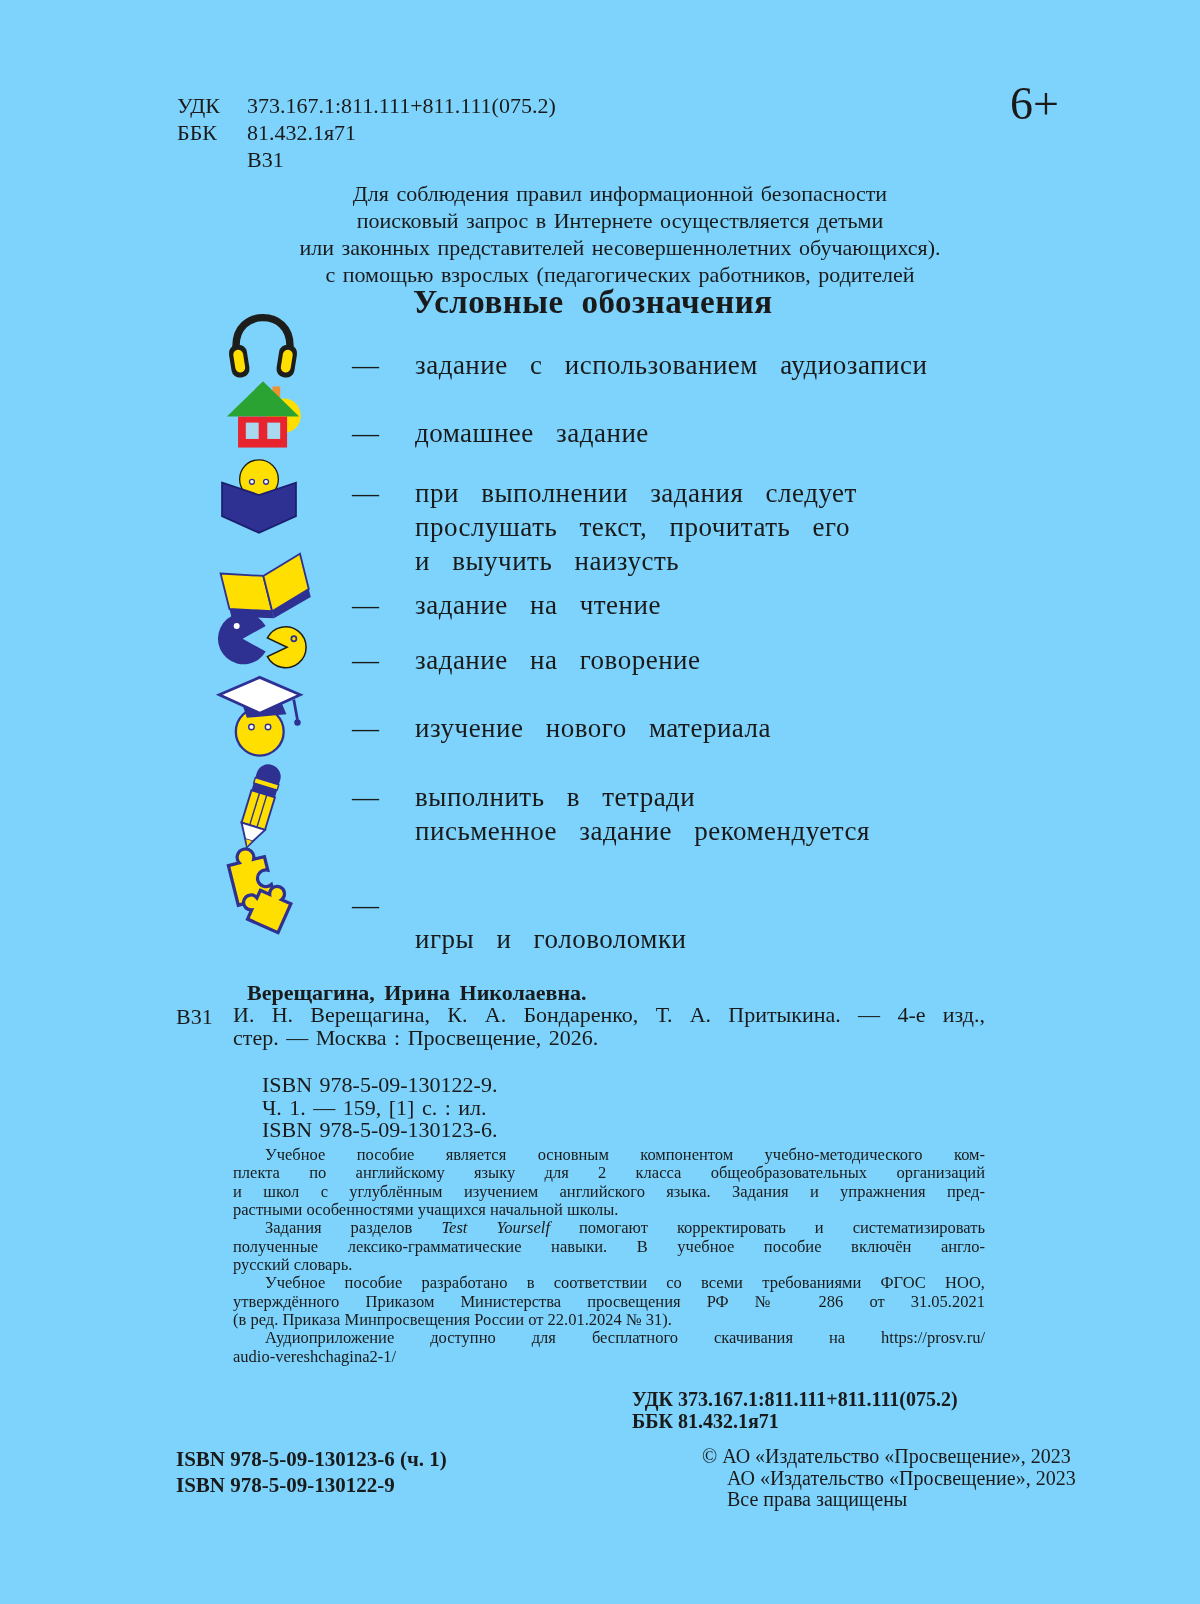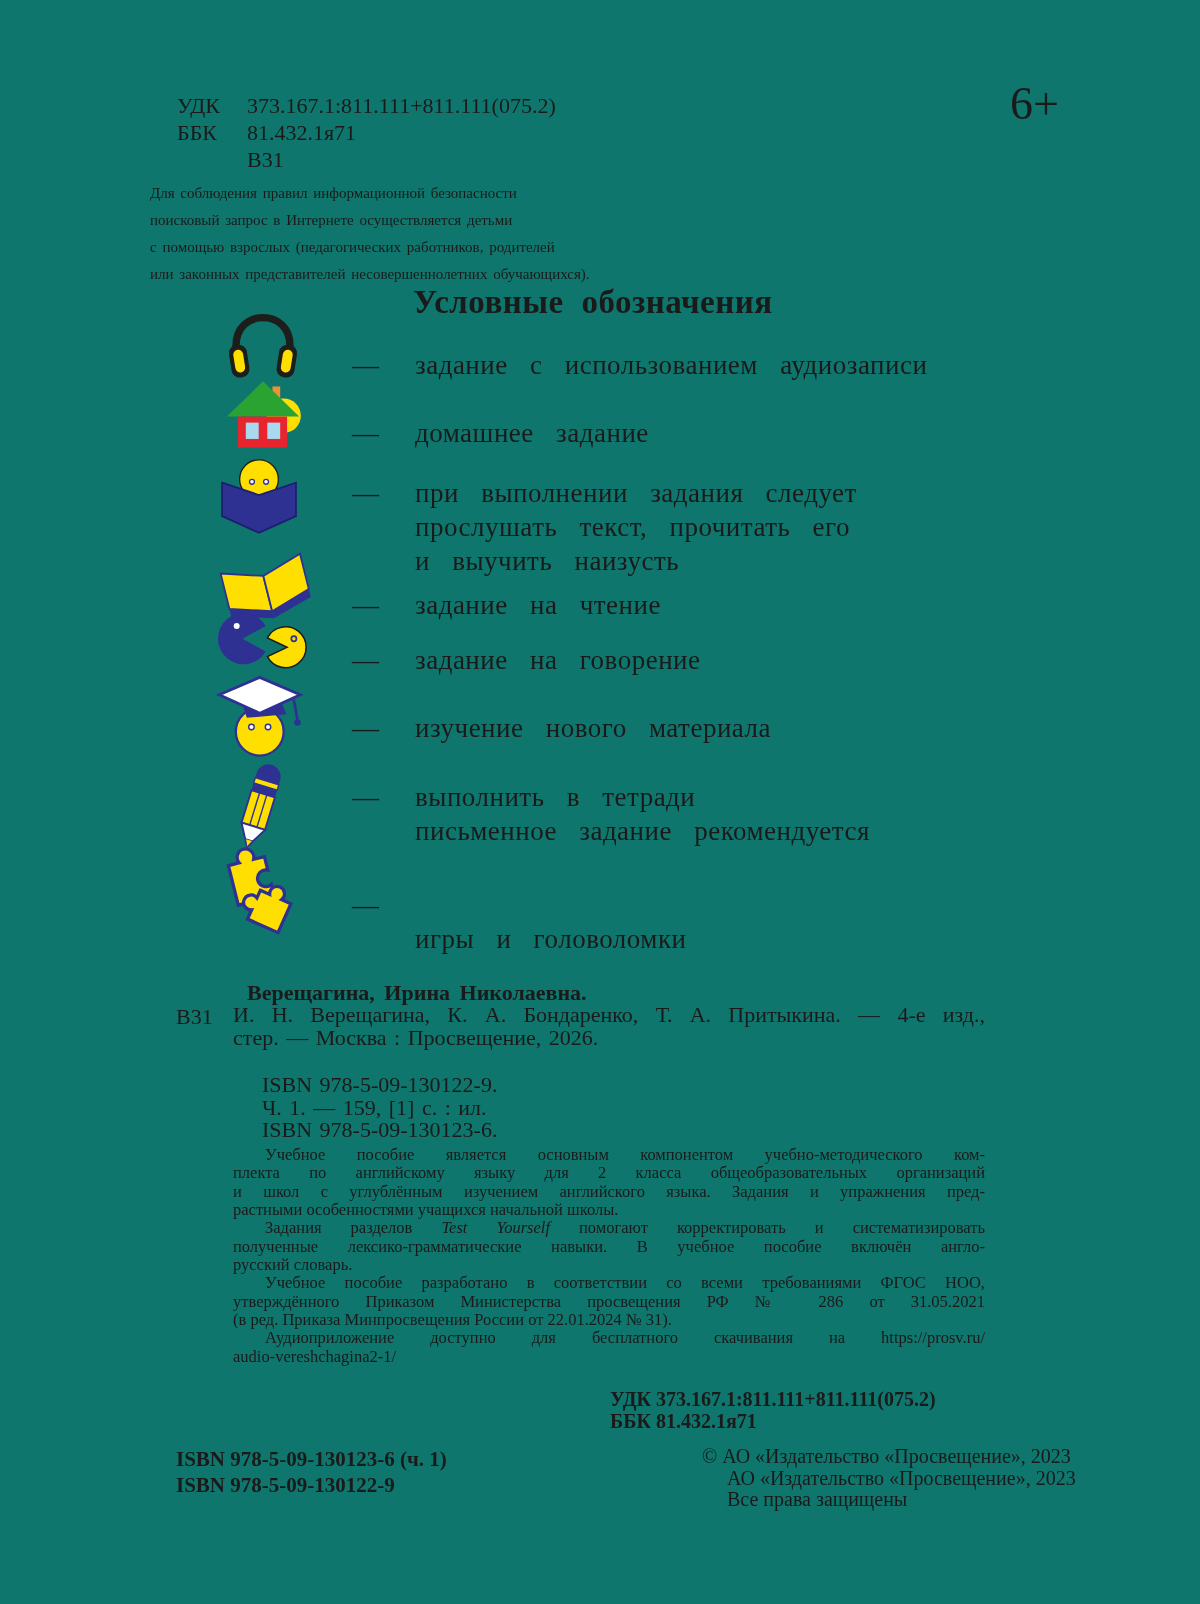--- a/index.html
+++ b/index.html
@@ -2,31 +2,31 @@
 <html style="--navy: #2e3192; --yellow: #ffdf00; --black: #1d1d1b; --red: #e8242e; --green: #2ba333; --light-blue: #a9d9ef; --orange: #ef9130; --text: #1a1a1a;"><head>
 <meta charset="utf-8">
 <style>
   :root{
     --navy:#2e3192; --yellow:#ffdf00; --black:#1d1d1b; --red:#e8242e;
     --green:#2ba333; --light-blue:#a9d9ef; --orange:#ef9130; --text:#1a1a1a;
   }
   *{margin:0;padding:0;box-sizing:border-box;}
   html,body{background:#ffffff;}
   .page{
-    position:relative;width:1200px;height:1604px;background:#0f766e;
+    position:relative;width:1200px;height:1604px;background:#7dd3fc;
     font-family:"Liberation Serif", serif;color:var(--text);overflow:hidden;
   }
   .abs{position:absolute;}
 
   
   .udk-hdr{left:177px;top:92px;font-size:22px;line-height:27px;}
   .udk-row{display:flex;}
   .udk-row .lbl{width:70px;}
   .age{left:1010px;top:80px;font-size:46px;line-height:48px;}
-  .safety{left:150px;top:180px;width:940px;font-size:15px;line-height:27px;word-spacing:2px;}
+  .safety{left:150px;top:180px;width:940px;text-align:center;font-size:22px;line-height:27px;word-spacing:2px;}
 
   
   .legend-title{left:413px;top:284px;font-size:33px;font-weight:bold;word-spacing:9px;letter-spacing:0.5px;}
   .lg-text{font-size:27px;line-height:34px;word-spacing:15px;letter-spacing:0.5px;white-space:nowrap;}
   .lg-dash{font-size:27px;line-height:34px;}
   .lg-icon svg{display:block;width:100%;height:100%;}
 
   
   .bib-head{left:247px;top:980px;font-size:22px;font-weight:bold;word-spacing:4px;}
   .bib-code{left:176px;top:1004px;font-size:22px;}
@@ -34,21 +34,21 @@
   .bib-isbn{left:262px;top:1074px;font-size:22px;line-height:22.7px;word-spacing:2px;}
 
   
   .annot{left:233px;top:1146px;width:752px;font-size:16.5px;line-height:18.35px;}
   .an{display:block;}
   .j{text-align:justify;text-align-last:justify;}
   .ind{padding-left:32px;}
   .ind2{padding-left:29px;}
 
   
-  .udk-ftr{left:610px;top:1388px;font-size:20px;font-weight:bold;line-height:22px;}
+  .udk-ftr{left:632px;top:1388px;font-size:20px;font-weight:bold;line-height:22px;}
   .isbn-ftr{left:176px;top:1446px;font-size:21px;font-weight:bold;line-height:26px;}
   .copy-ftr{left:702px;top:1446px;font-size:20px;line-height:21.5px;}
   .copy-ftr .indc{padding-left:25px;}
 
   
   .f-navy{fill:var(--navy);} .f-yellow{fill:var(--yellow);} .f-black{fill:var(--black);}
   .f-red{fill:var(--red);} .f-green{fill:var(--green);} .f-lblue{fill:var(--light-blue);}
   .f-orange{fill:var(--orange);} .f-white{fill:#ffffff;}
   .s-navy{stroke:var(--navy);} .s-black{stroke:var(--black);}
 </style>
@@ -70,22 +70,22 @@
       <span class="lbl"></span>
       <span>В31</span>
     </div>
   </div>
 
   <div class="abs age">6+</div>
 
   <div class="abs safety">
     <div>Для соблюдения правил информационной безопасности</div>
     <div>поисковый запрос в Интернете осуществляется детьми</div>
+    <div>или законных представителей несовершеннолетних обучающихся).</div>
     <div>с помощью взрослых (педагогических работников, родителей</div>
-    <div>или законных представителей несовершеннолетних обучающихся).</div>
   </div>
 
   <div class="abs legend-title">Условные обозначения</div>
 
   <div class="abs lg-icon" style="left:222px;top:306px;width:82px;height:84px;">
     <svg viewBox="0 0 100 100">
       <path d="M17 64 V48 C17 24 33 13 50 13 C67 13 83 24 83 48 V64" fill="none" class="s-black" stroke-width="9" stroke-linecap="round"></path>
       <g transform="rotate(-9 21 66)">
           <rect x="10" y="46" width="22" height="40" rx="10" class="f-black"></rect>
           <rect x="15" y="52" width="12" height="28" rx="6" class="f-yellow"></rect>

